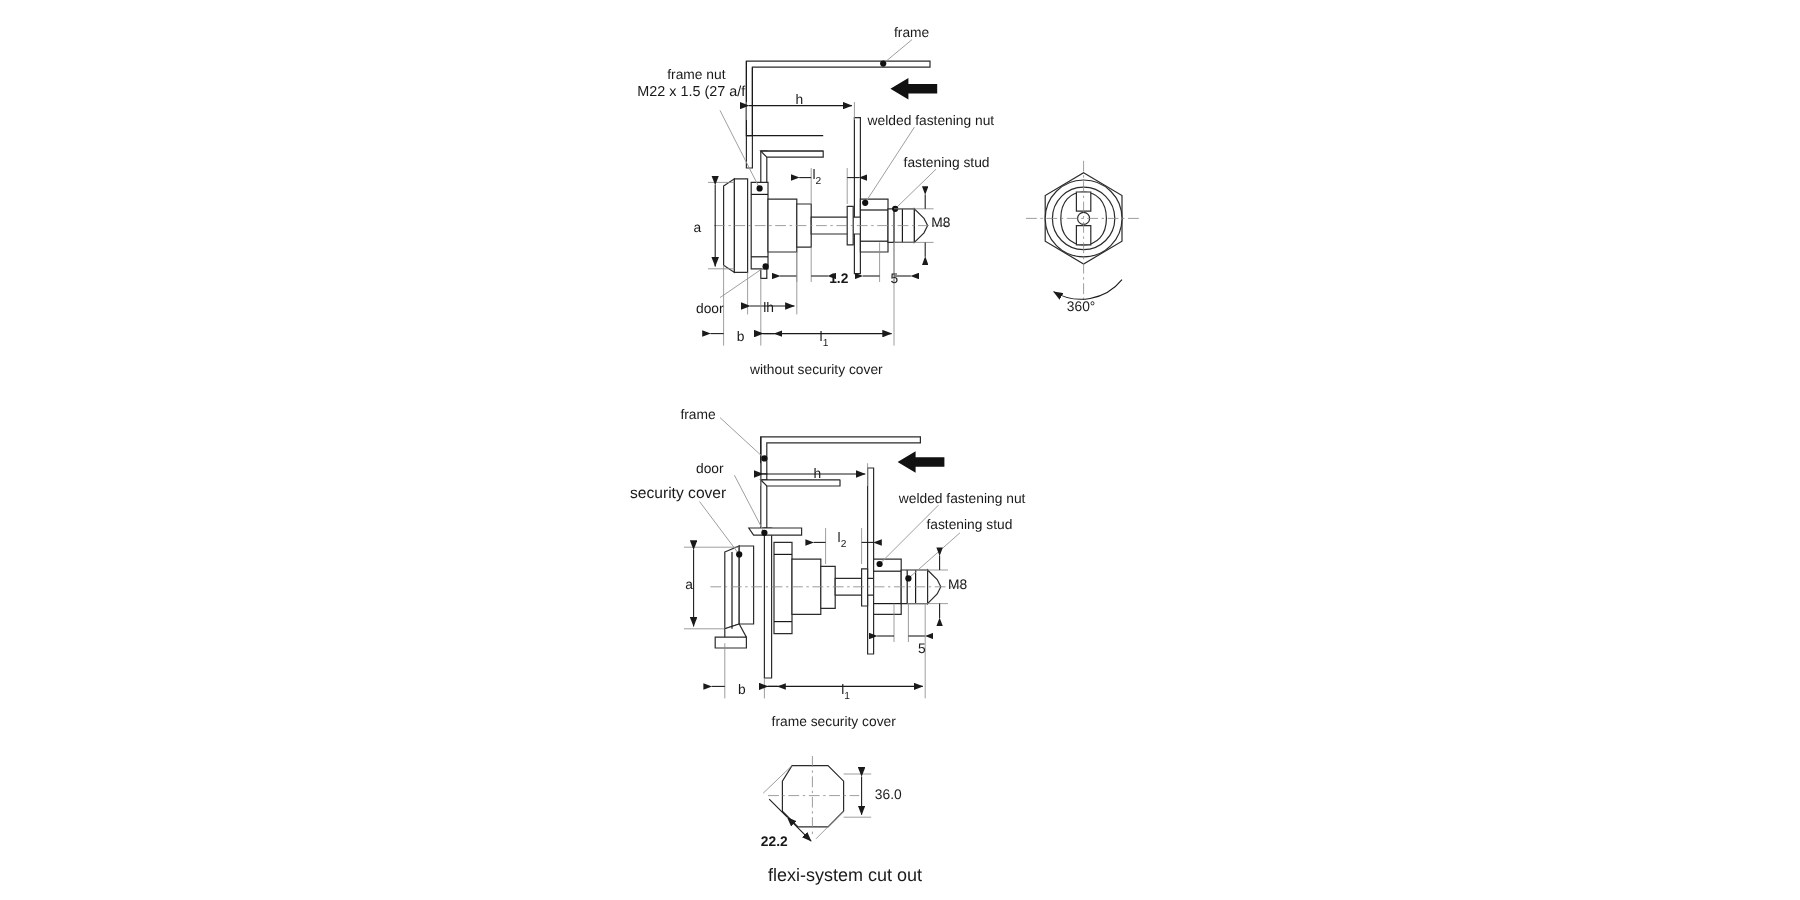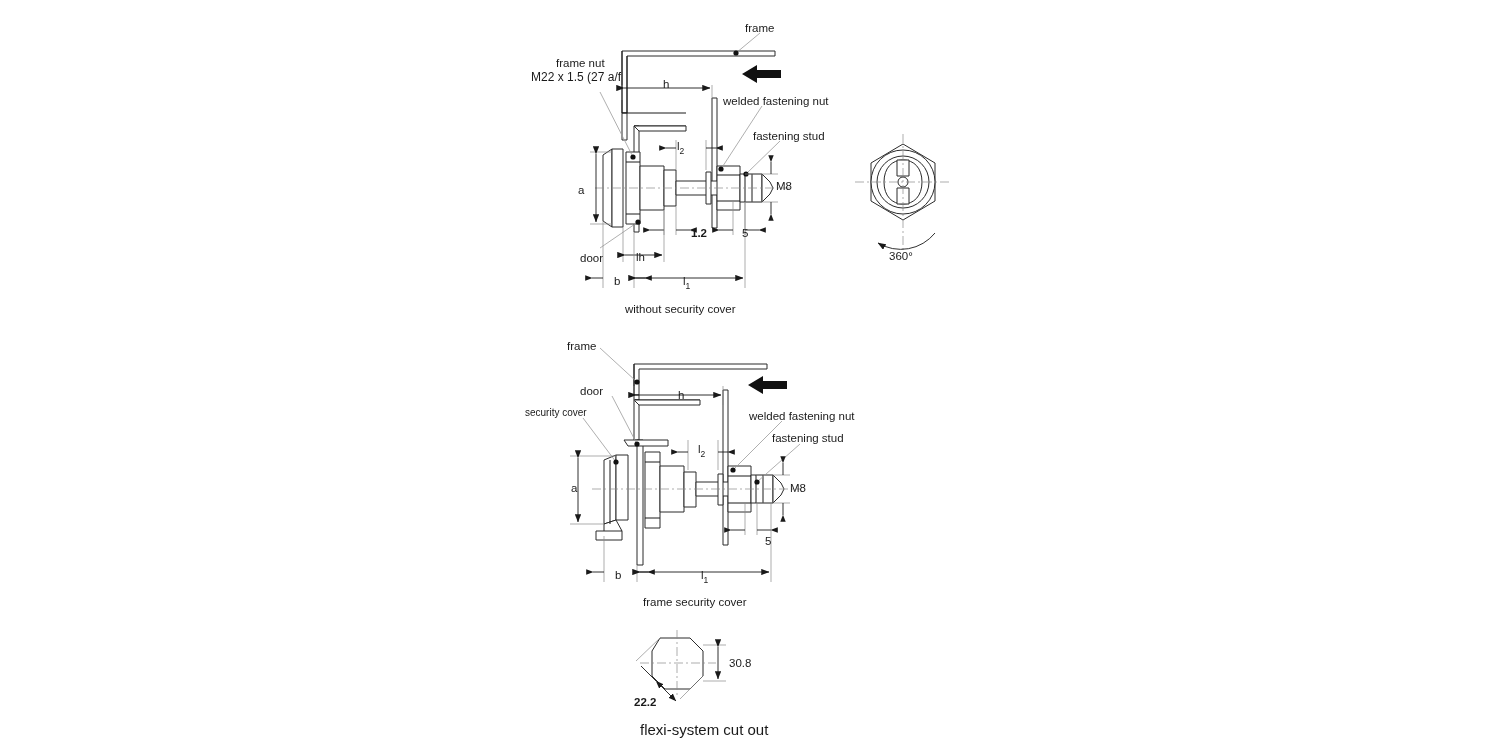--- a/index.html
+++ b/index.html
@@ -461,21 +461,21 @@
   <span class="lbl-dim" style="font-size:11.5px;color:#1a1a1a;font-family:'Liberation Sans',sans-serif;margin-top:36px;">360°</span>
 </div>
 
 <div style="position:absolute;left:567px;top:336px;">
   <span class="lbl" style="font-size:11.5px;color:#1a1a1a;font-family:'Liberation Sans',sans-serif;">frame</span>
 </div>
 <div style="position:absolute;left:580px;top:381px;">
   <span class="lbl" style="font-size:11.5px;color:#1a1a1a;font-family:'Liberation Sans',sans-serif;">door</span>
 </div>
 <div style="position:absolute;left:525px;top:402px;">
-  <span class="lbl" style="font-size:10px;color:#1a1a1a;font-family:'Liberation Sans',sans-serif;">security cover</span>
+  <span class="lbl" style="font-size:13px;color:#1a1a1a;font-family:'Liberation Sans',sans-serif;">security cover</span>
 </div>
 <div style="position:absolute;left:749px;top:406px;">
   <span class="lbl" style="font-size:11.5px;color:#1a1a1a;font-family:'Liberation Sans',sans-serif;">welded fastening nut</span>
 </div>
 <div style="position:absolute;left:772px;top:428px;">
   <span class="lbl" style="font-size:11.5px;color:#1a1a1a;font-family:'Liberation Sans',sans-serif;">fastening stud</span>
 </div>
 
 <div style="position:absolute;left:678px;top:385px;">
   <span class="lbl-dim" style="font-size:11.5px;color:#1a1a1a;font-family:'Liberation Sans',sans-serif;">h</span>
@@ -497,21 +497,21 @@
 </div>
 <div style="position:absolute;left:790px;top:478px;">
   <span class="lbl-dim" style="font-size:11.5px;color:#1a1a1a;font-family:'Liberation Sans',sans-serif;">M8</span>
 </div>
 
 <div style="position:absolute;left:643px;top:592px;">
   <span class="lbl-cap" style="font-size:11.5px;color:#1a1a1a;font-family:'Liberation Sans',sans-serif;">frame security cover</span>
 </div>
 
 <div style="position:absolute;left:729px;top:653px;">
-  <span class="lbl-dim" style="font-size:11.5px;color:#1a1a1a;font-family:'Liberation Sans',sans-serif;">30.8</span>
+  <span class="lbl-dim" style="font-size:11.5px;color:#1a1a1a;font-family:'Liberation Sans',sans-serif;">36.0</span>
 </div>
 <div style="position:absolute;left:634px;top:692px;">
   <span class="lbl-dim" style="font-size:11.5px;color:#1a1a1a;font-family:'Liberation Sans',sans-serif;font-weight:bold;">22.2</span>
 </div>
 <div style="position:absolute;left:640px;top:721px;">
   <span class="lbl-cap" style="font-size:15px;color:#1a1a1a;font-family:'Liberation Sans',sans-serif;">flexi-system cut out</span>
 </div>
 
 </div>
 

